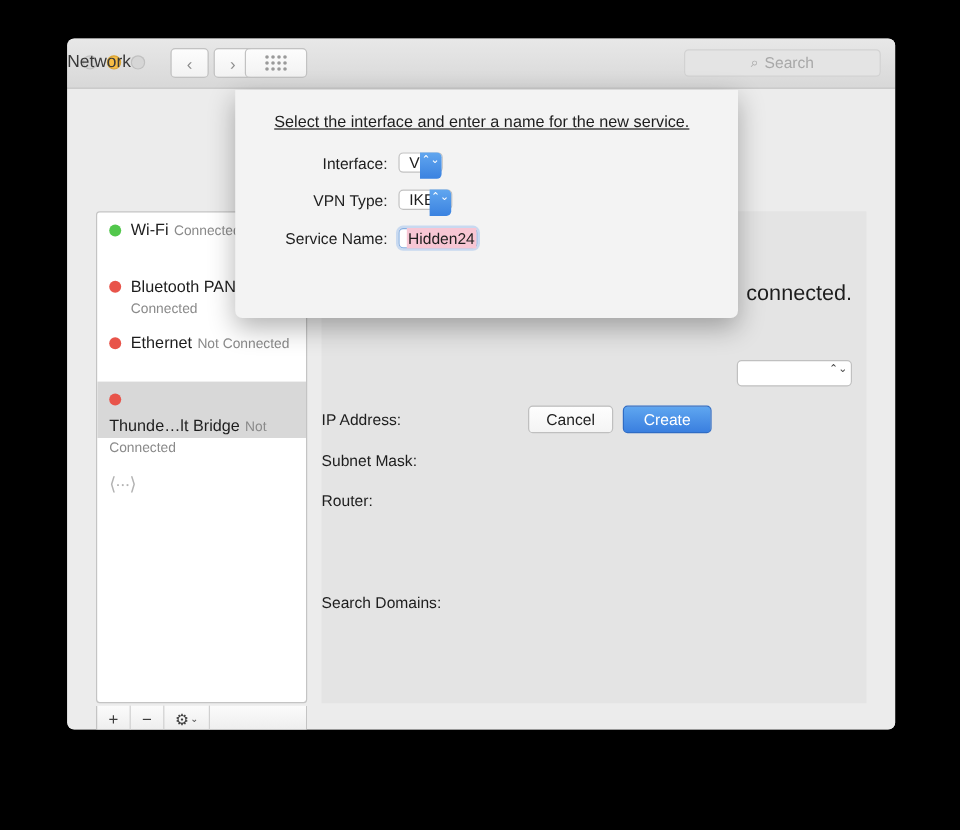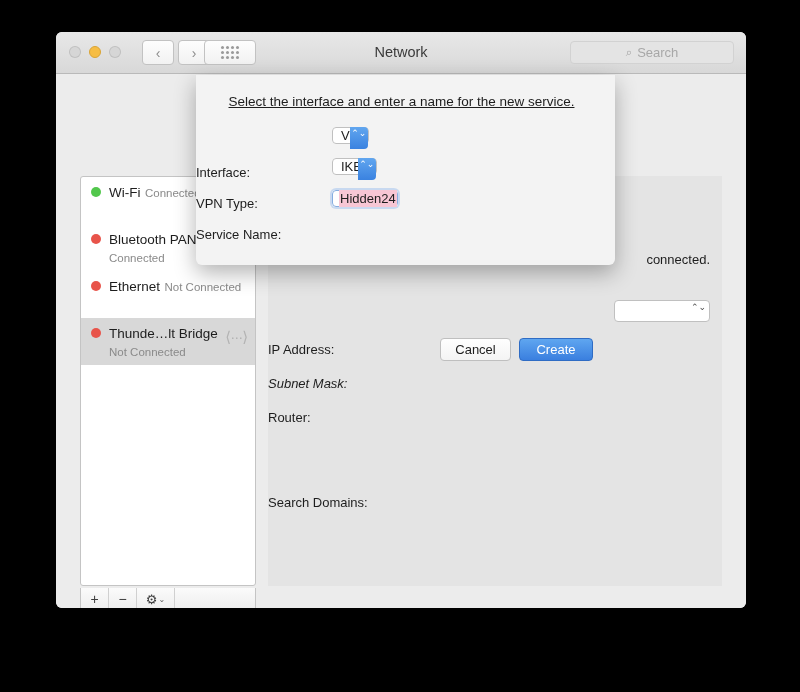--- a/index.html
+++ b/index.html
@@ -80,21 +80,21 @@
   .dot-grid i {
     width: 3px; height: 3px;
     background: #9a9a9a;
     border-radius: 50%;
     display: block;
   }
 
   #window-title {
     position: absolute;
     left: 0; right: 0; top: 12px;
-    text-align: center;
+    text-align: left;
     font-size: 14.5px;
     color: #3a3a3a;
   }
 
   #search-field {
     position: absolute;
     right: 12px; top: 9px;
     width: 164px; height: 23px;
     background: #e4e4e4;
     border: 1px solid #d2d2d2;
@@ -125,21 +125,21 @@
     overflow: hidden;
   }
   .net-row {
     position: relative;
     height: 47px;
     padding: 6px 8px 0 10px;
     display: flex;
     align-items: flex-start;
     gap: 8px;
   }
-  .net-row.selected { background: #d8d8d8; }
+  .net-row.selected { background: #d8d8d8; flex-direction: column; }
   .status-dot {
     width: 10px; height: 10px;
     border-radius: 50%;
     margin-top: 4px;
     flex: 0 0 auto;
   }
   .status-dot.green { background: #52c74c; }
   .status-dot.red   { background: #e8544a; }
   .net-text { flex: 1 1 auto; min-width: 0; }
   .net-name {
@@ -186,23 +186,22 @@
   
   #detail {
     position: absolute;
     left: 212px; top: 102px;
     width: 454px; height: 410px;
     background: #e4e4e4;
   }
   #status-line {
     position: absolute;
     right: 12px; top: 58px;
-    font-size: 13px;
-    color: #1d1d1d;
-    margin-top: 18px;
+    font-size: 18px;
+    color: #1d1d1d;
   }
   #config-select {
     position: absolute;
     right: 12px; top: 124px;
     width: 96px; height: 22px;
     background: #ffffff;
     border: 1px solid #c0c0c0;
     border-radius: 4px;
   }
   #config-select .stepper {
@@ -256,24 +255,24 @@
 
   .sheet-row {
     position: absolute;
     left: 0;
     height: 22px;
   }
   .sheet-label {
     position: absolute;
     left: 0;
     width: 127px;
+    text-align: right;
     font-size: 13px;
     color: #1d1d1d;
     line-height: 22px;
-    margin-top: 36px;
   }
   .sheet-control {
     position: absolute;
     left: 136px;
     width: 266px;
     height: 22px;
   }
   .popup {
     width: 100%; height: 100%;
     background: #ffffff;
@@ -429,21 +428,21 @@
     </div>
 
     <div id="detail">
       <div id="status-line">connected.</div>
 
       <div id="config-select">
         <span class="stepper">⌃⌄</span>
       </div>
 
       <div class="field-row" style="top:166px;">IP Address:</div>
-      <div class="field-row" style="top:200px;font-style:italic;">Subnet Mask:</div>
+      <div class="field-row" style="top:200px;">Subnet Mask:</div>
       <div class="field-row" style="top:234px;">Router:</div>
       <div class="field-row" style="top:289px;margin-top:30px;">Search Domains:</div>
 
 
     </div>
 
   </div>
 </div>
 
 <div id="sheet">

